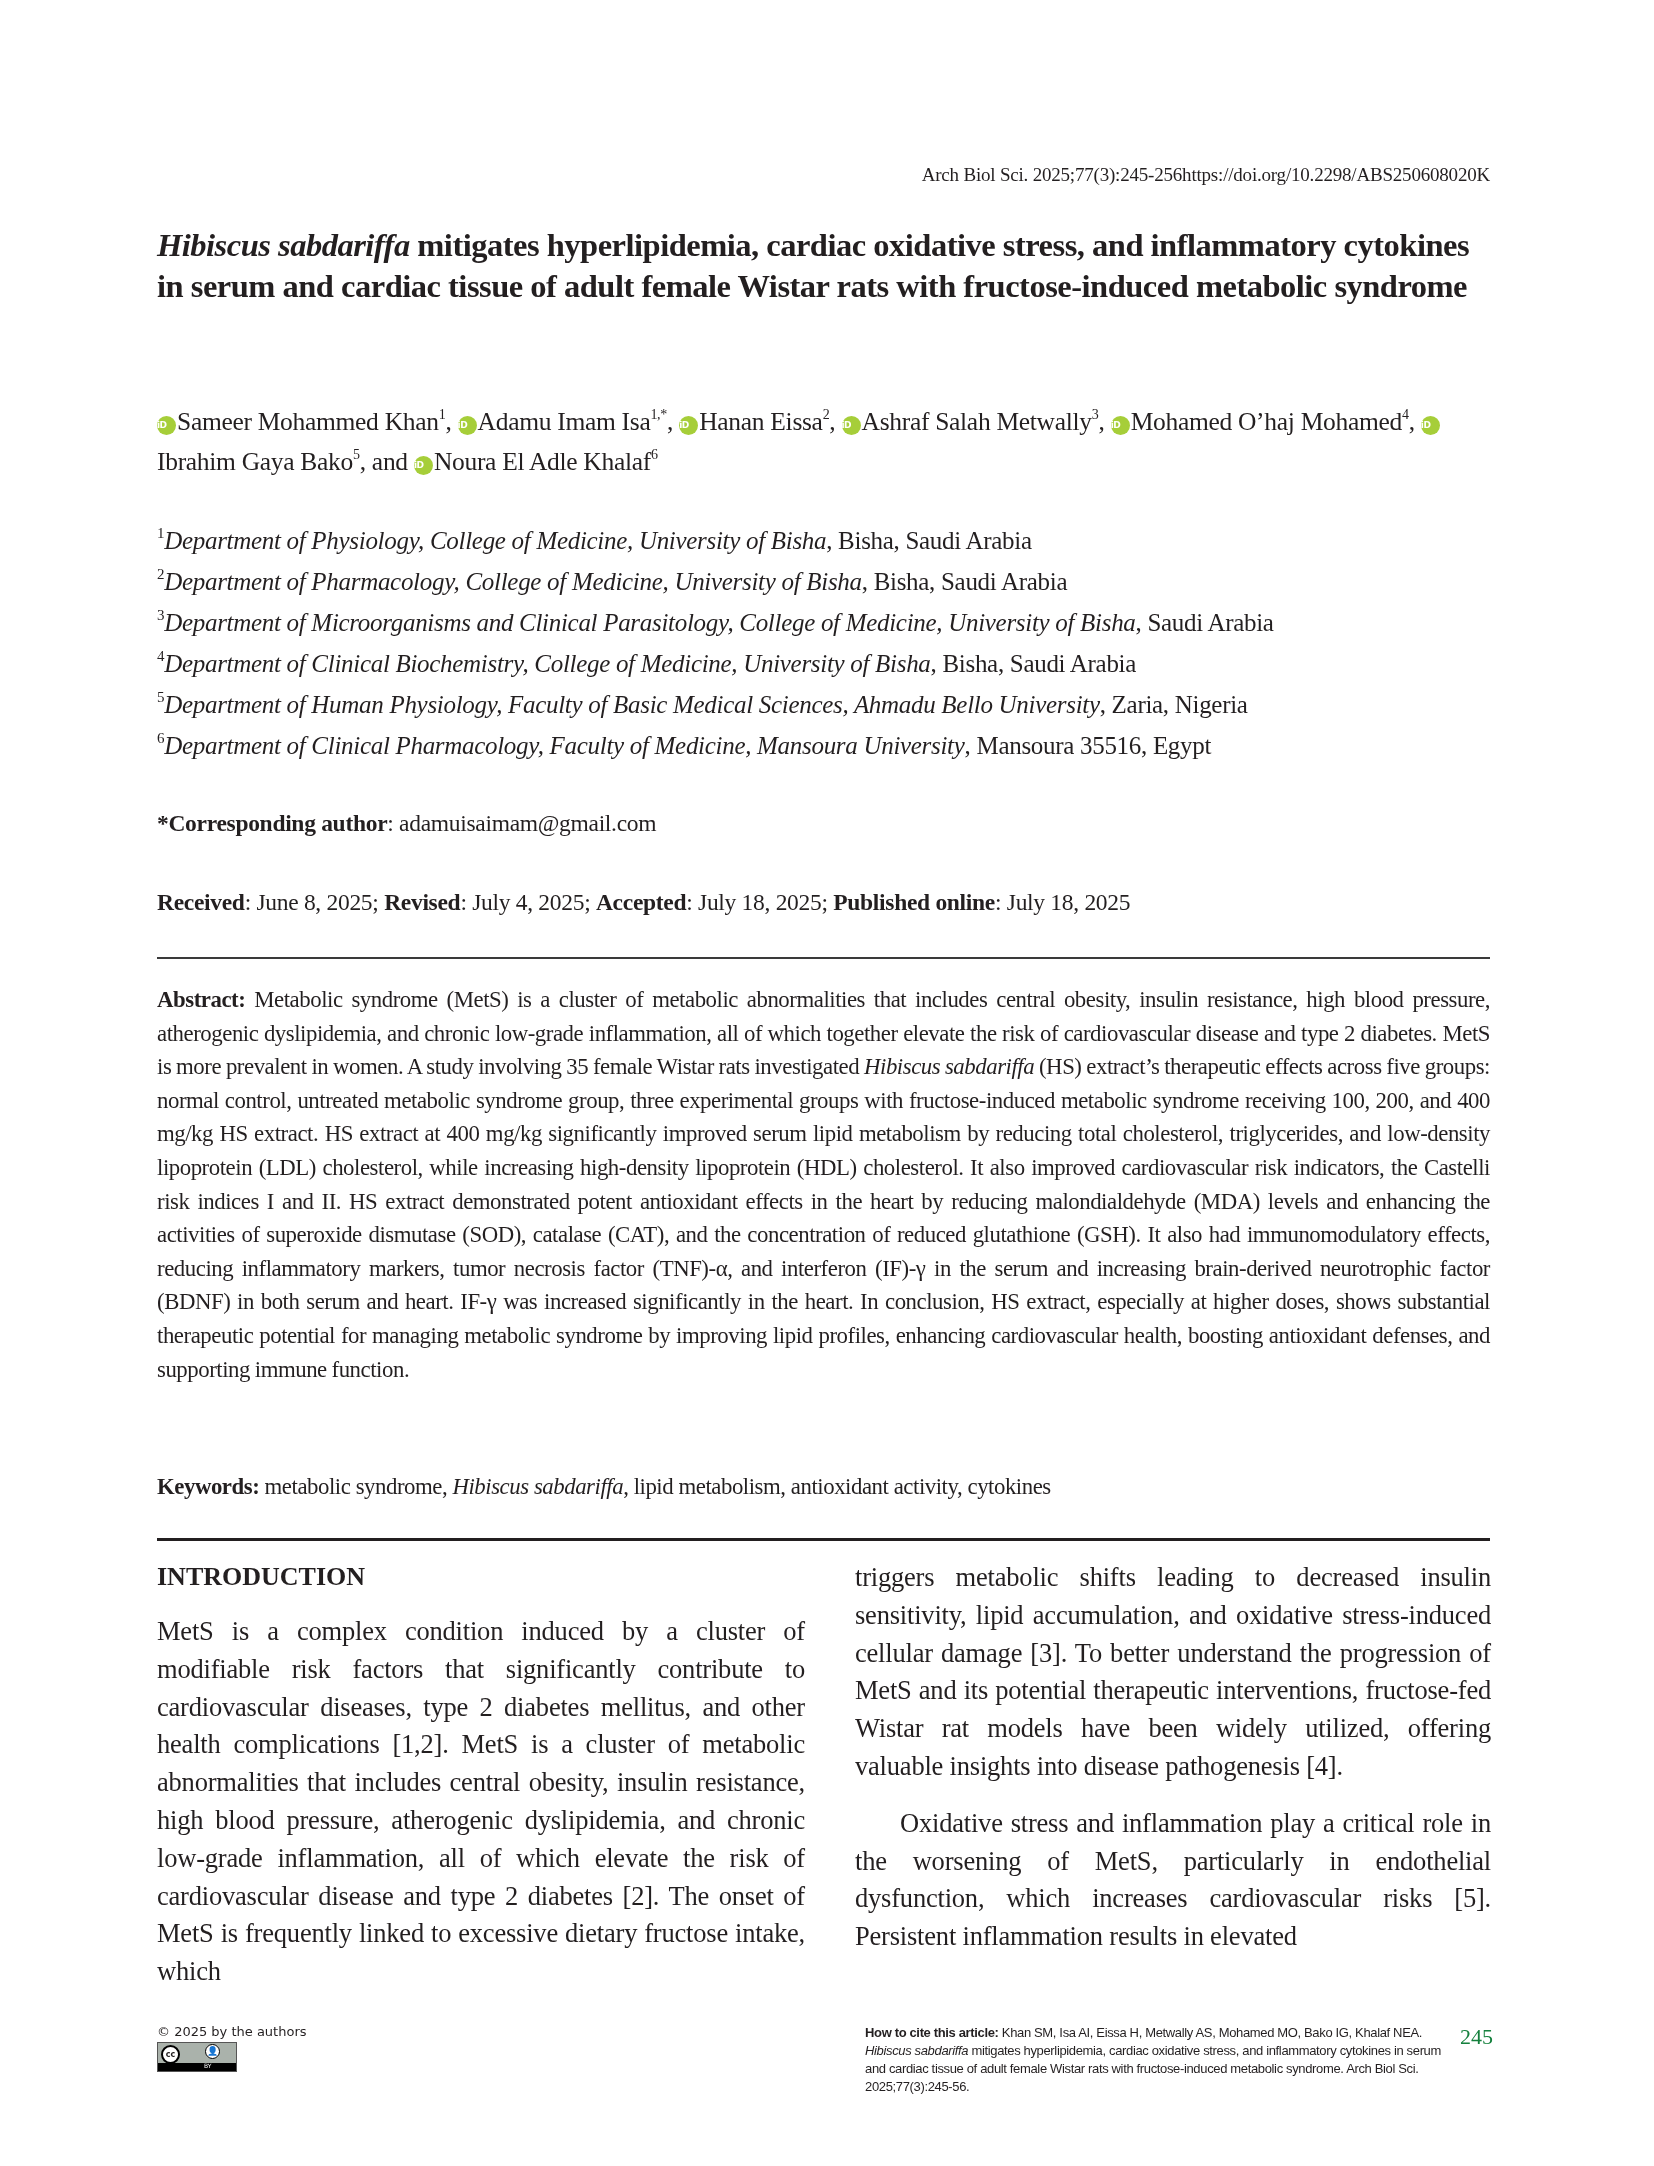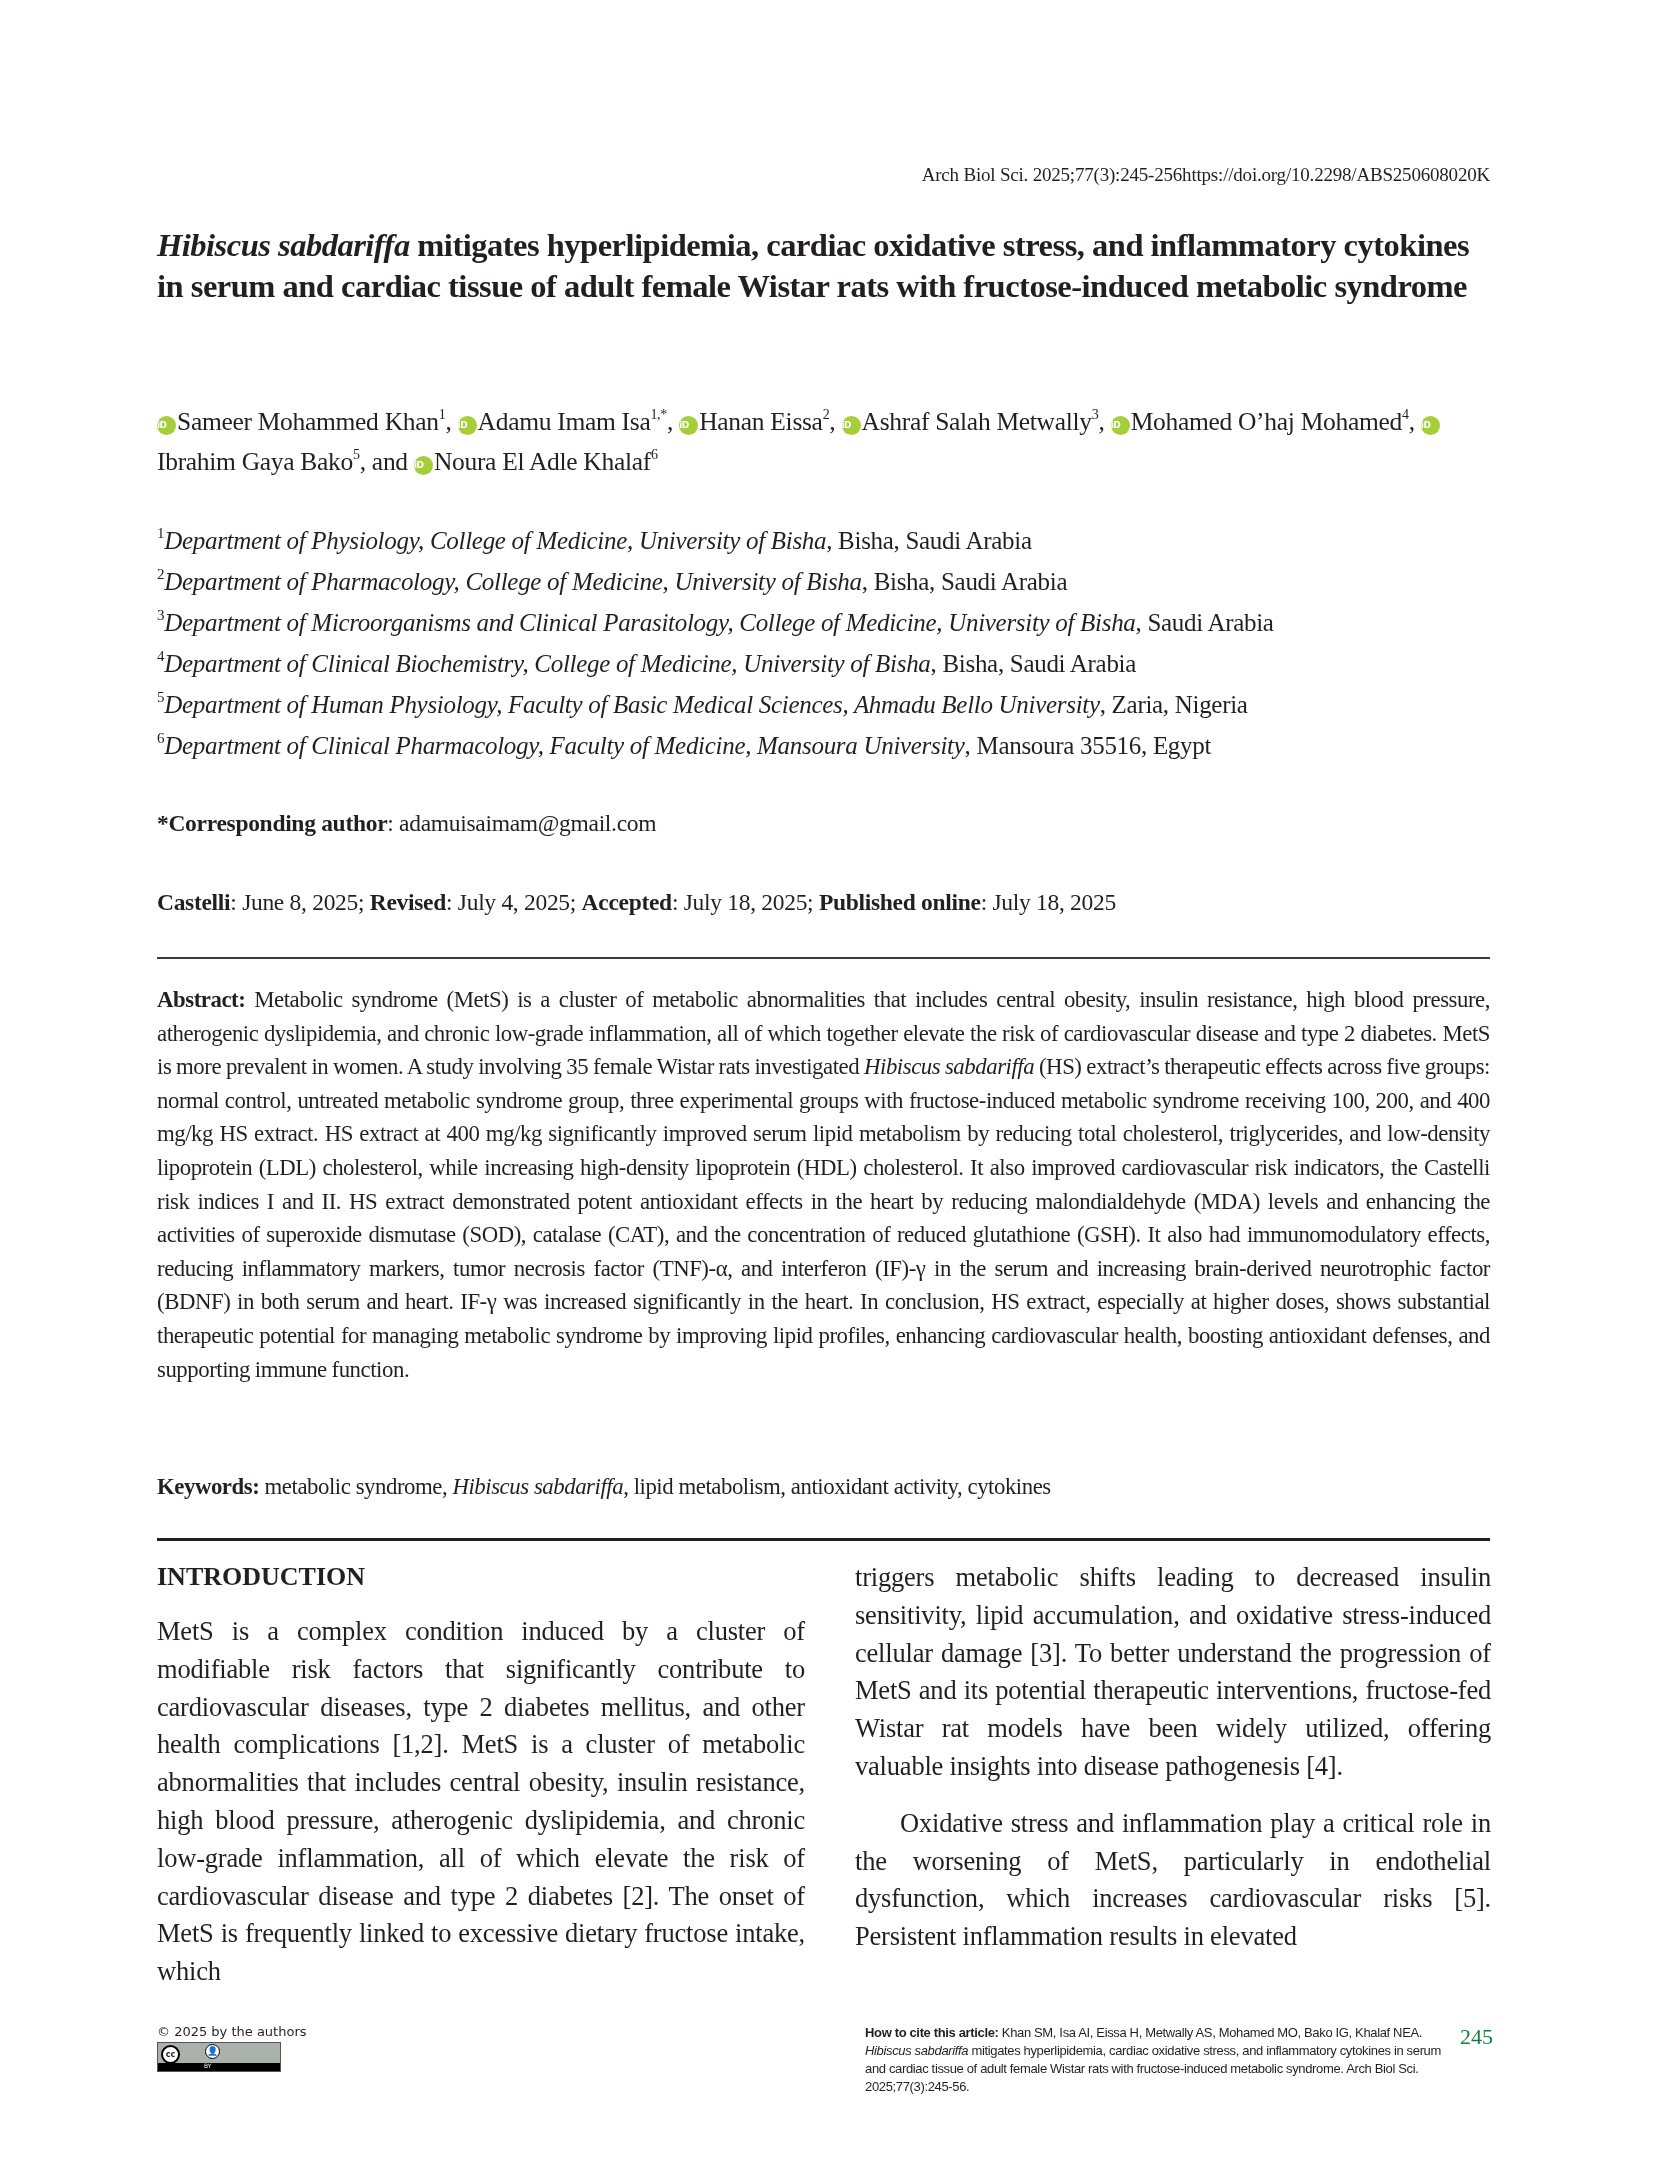--- a/index.html
+++ b/index.html
@@ -62,21 +62,20 @@
     font-size: 26px; font-weight: bold; letter-spacing: 0px; margin: 0 0 18px 0; line-height: 36px;
   }
   .col p { margin: 0; }
   .col p.indent { text-indent: 45px; margin-top: 19px; }
   .footer-left {
     top: 2024px; left: 157px; font-family: "DejaVu Sans", sans-serif; font-size: 13px; color: #231f20;
   }
   .cc-badge {
     margin-top: 3px; width: 78px; height: 28px; background: #aab2ab; position: relative;
     border: 1px solid #555;
-    padding-left: 44px;
   }
   .cc-badge .band { position: absolute; left: 0; right: 0; bottom: 0; height: 8px; background: #000; }
   .cc-badge .band span { position: absolute; left: 46px; top: -1px; color: #fff; font-size: 6px; font-family: "DejaVu Sans", sans-serif; }
   .cc-circle {
     position: absolute; left: 3px; top: 2px; width: 19px; height: 19px; border-radius: 50%;
     background: #fff; border: 2px solid #000; box-sizing: border-box;
     font-size: 8px; font-weight: bold; text-align: center; line-height: 15px; font-family: "DejaVu Sans", sans-serif;
   }
   .by-circle {
     position: absolute; left: 47px; top: 1px; width: 15px; height: 15px; border-radius: 50%;
@@ -112,21 +111,21 @@
     <div class="affil"><sup>3</sup><i>Department of Microorganisms and Clinical Parasitology, College of Medicine, University of Bisha</i><span>, Saudi Arabia</span></div>
     <div class="affil"><sup>4</sup><i>Department of Clinical Biochemistry, College of Medicine, University of Bisha</i><span>, Bisha, Saudi Arabia</span></div>
     <div class="affil"><sup>5</sup><i>Department of Human Physiology, Faculty of Basic Medical Sciences, Ahmadu Bello University</i><span>, Zaria, Nigeria</span></div>
     <div class="affil"><sup>6</sup><i>Department of Clinical Pharmacology, Faculty of Medicine, Mansoura University</i><span>, Mansoura 35516, Egypt</span></div>
   </div>
 
 <div class="abs corresp">
   <b><span>*</span><span>Corresponding author</span></b>: <a class="plain">adamuisaimam@gmail.com</a>
 </div>
 
-<div class="abs dates" id="dates"><b>Castelli</b>: <span>June 8, 2025</span><span>; </span><b>Revised</b>: <span>July 4, 2025</span><span>; </span><b>Accepted</b>: <span>July 18, 2025</span><span>; </span><b>Published online</b>: <span>July 18, 2025</span><span></span></div>
+<div class="abs dates" id="dates"><b>Received</b>: <span>June 8, 2025</span><span>; </span><b>Revised</b>: <span>July 4, 2025</span><span>; </span><b>Accepted</b>: <span>July 18, 2025</span><span>; </span><b>Published online</b>: <span>July 18, 2025</span><span></span></div>
 
 <div class="abs rule rule1"></div>
 
 <div class="abs abstract"><b>Abstract:</b><span> Metabolic syndrome (MetS) is a cluster of metabolic abnormalities that includes central obesity, insulin resistance, high blood pressure, atherogenic dyslipidemia, and chronic low-grade inflammation, all of which together elevate the risk of cardiovascular disease and type 2 diabetes. MetS is more prevalent in women. A study involving 35 female Wistar rats investigated </span><i>Hibiscus sabdariffa</i><span> (HS) extract’s therapeutic effects across five groups: normal control, untreated metabolic syndrome group, three experimental groups with fructose-induced metabolic syndrome receiving 100, 200, and 400 mg/kg HS extract. HS extract at 400 mg/kg significantly improved serum lipid metabolism by reducing total cholesterol, triglycerides, and low-density lipoprotein (LDL) cholesterol, while increasing high-density lipoprotein (HDL) cholesterol. It also improved cardiovascular risk indicators, the Castelli risk indices I and II. HS extract demonstrated potent antioxidant effects in the heart by reducing malondialdehyde (MDA) levels and enhancing the activities of superoxide dismutase (SOD), catalase (CAT), and the concentration of reduced glutathione (GSH). It also had immunomodulatory effects, reducing inflammatory markers, tumor necrosis factor (TNF)-α, and interferon (IF)-γ in the serum and increasing brain-derived neurotrophic factor (BDNF) in both serum and heart. IF-γ was increased significantly in the heart. In conclusion, HS extract, especially at higher doses, shows substantial therapeutic potential for managing metabolic syndrome by improving lipid profiles, enhancing cardiovascular health, boosting antioxidant defenses, and supporting immune function.</span></div>
 
 <div class="abs keywords"><b>Keywords:</b><span> metabolic syndrome, </span><i>Hibiscus sabdariffa</i><span>, lipid metabolism, antioxidant activity, cytokines</span></div>
 
 <div class="abs rule rule2"></div>
 
 <div class="abs col col-left">

